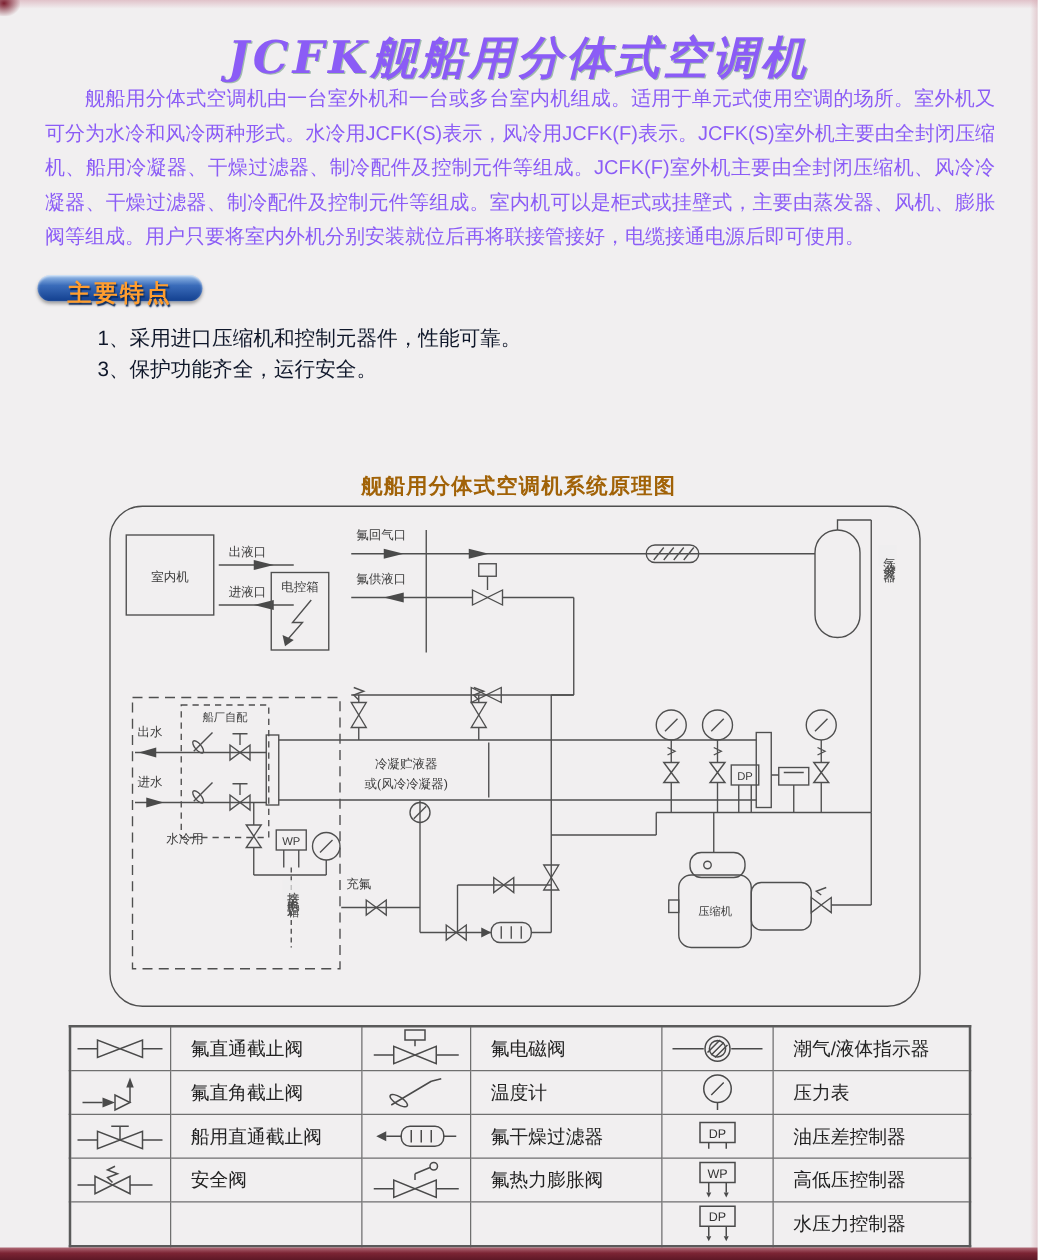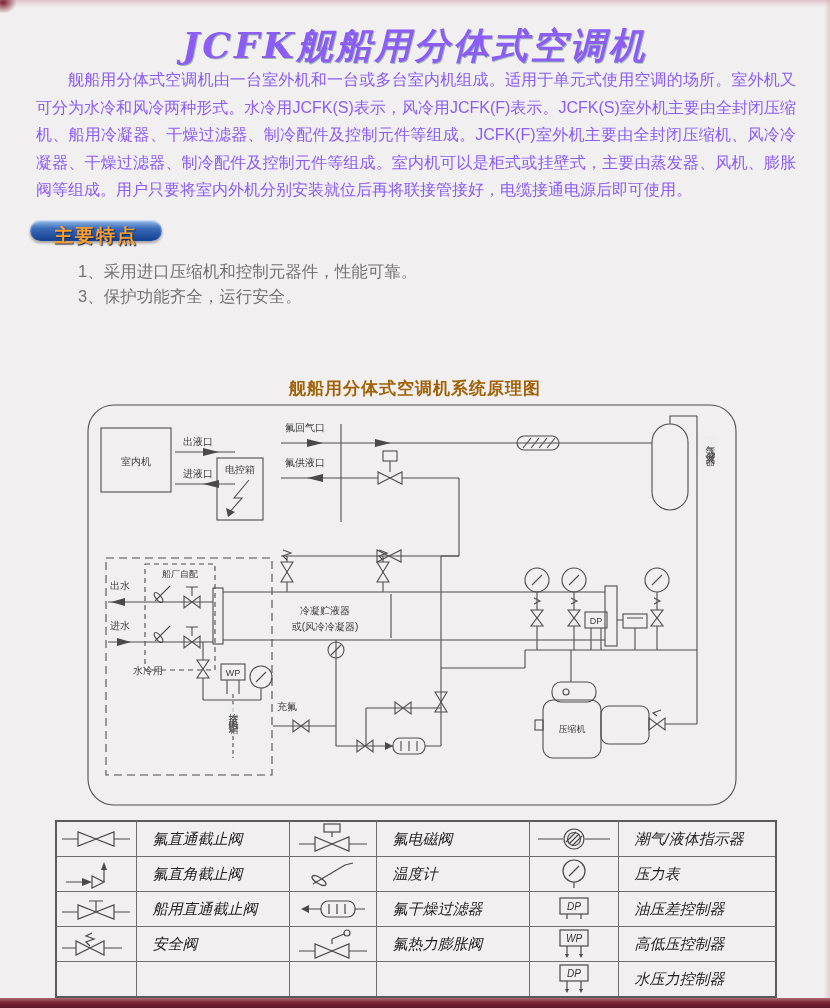--- a/index.html
+++ b/index.html
@@ -34,39 +34,39 @@
     position:absolute;top:220px;left:30px;width:132px;height:21px;
     border-radius:17px;
     background:linear-gradient(180deg,#9cc1ec 0%,#3a6cba 40%,#123f8f 100%);
     box-shadow:0 2px 3px rgba(0,0,0,.35), inset 0 1px 2px rgba(255,255,255,.7);
     text-align:center;line-height:31px;
     font-size:19px;font-weight:bold;letter-spacing:2px;
     color:#ff9d2e;text-shadow:1px 1px 1px #0a2a5e;
   }
   .features{
     position:absolute;top:259px;left:78px;width:600px;
-    font-size:16.5px;line-height:24.5px;color:#737373;
+    font-size:16.5px;line-height:24.5px;color:#0f172a;
   }
   .features div{white-space:nowrap;}
   .diagram-title{
     position:absolute;top:377px;left:0;width:100%;text-align:center;
     font-size:17px;font-weight:bold;letter-spacing:1px;color:#a16207;
   }
   .diagram-wrap{position:absolute;top:398px;left:85px;width:660px;height:417px;}
   svg .pl{fill:none;stroke:#4f4f4f;stroke-width:1.1px;}
   svg .fill{fill:#4a4a4a;stroke:none;}
   svg .lbl{font-family:"Liberation Sans","DejaVu Sans",sans-serif;font-size:10px;fill:#3c3c3c;}
   svg .lblm{text-anchor:middle;}
   svg .lbls{font-size:9px;}
   .vlabel{
     position:absolute;writing-mode:vertical-rl;letter-spacing:3px;
     font-size:10px;color:#4a4a4a;background:rgba(238,238,238,.7);padding:1px 0;
   }
   .legend{
-    position:absolute;top:820px;left:55px;border-collapse:collapse;table-layout:fixed;font-style:italic;
+    position:absolute;top:820px;left:55px;border-collapse:collapse;table-layout:fixed;
   }
   .legend td{
     border:1px solid #6f6f6f;height:34px;padding:0;
     font-size:15px;color:#222;vertical-align:middle;
   }
   .legend td.sym{text-align:center;}
   .legend td.lab{padding-left:16px;}
   .legend{border:2px solid #5a5a5a;}
   .lsym{vertical-align:middle;}
   .lsym .pl{stroke:#4a4a4a;stroke-width:1.2px;fill:none;}

